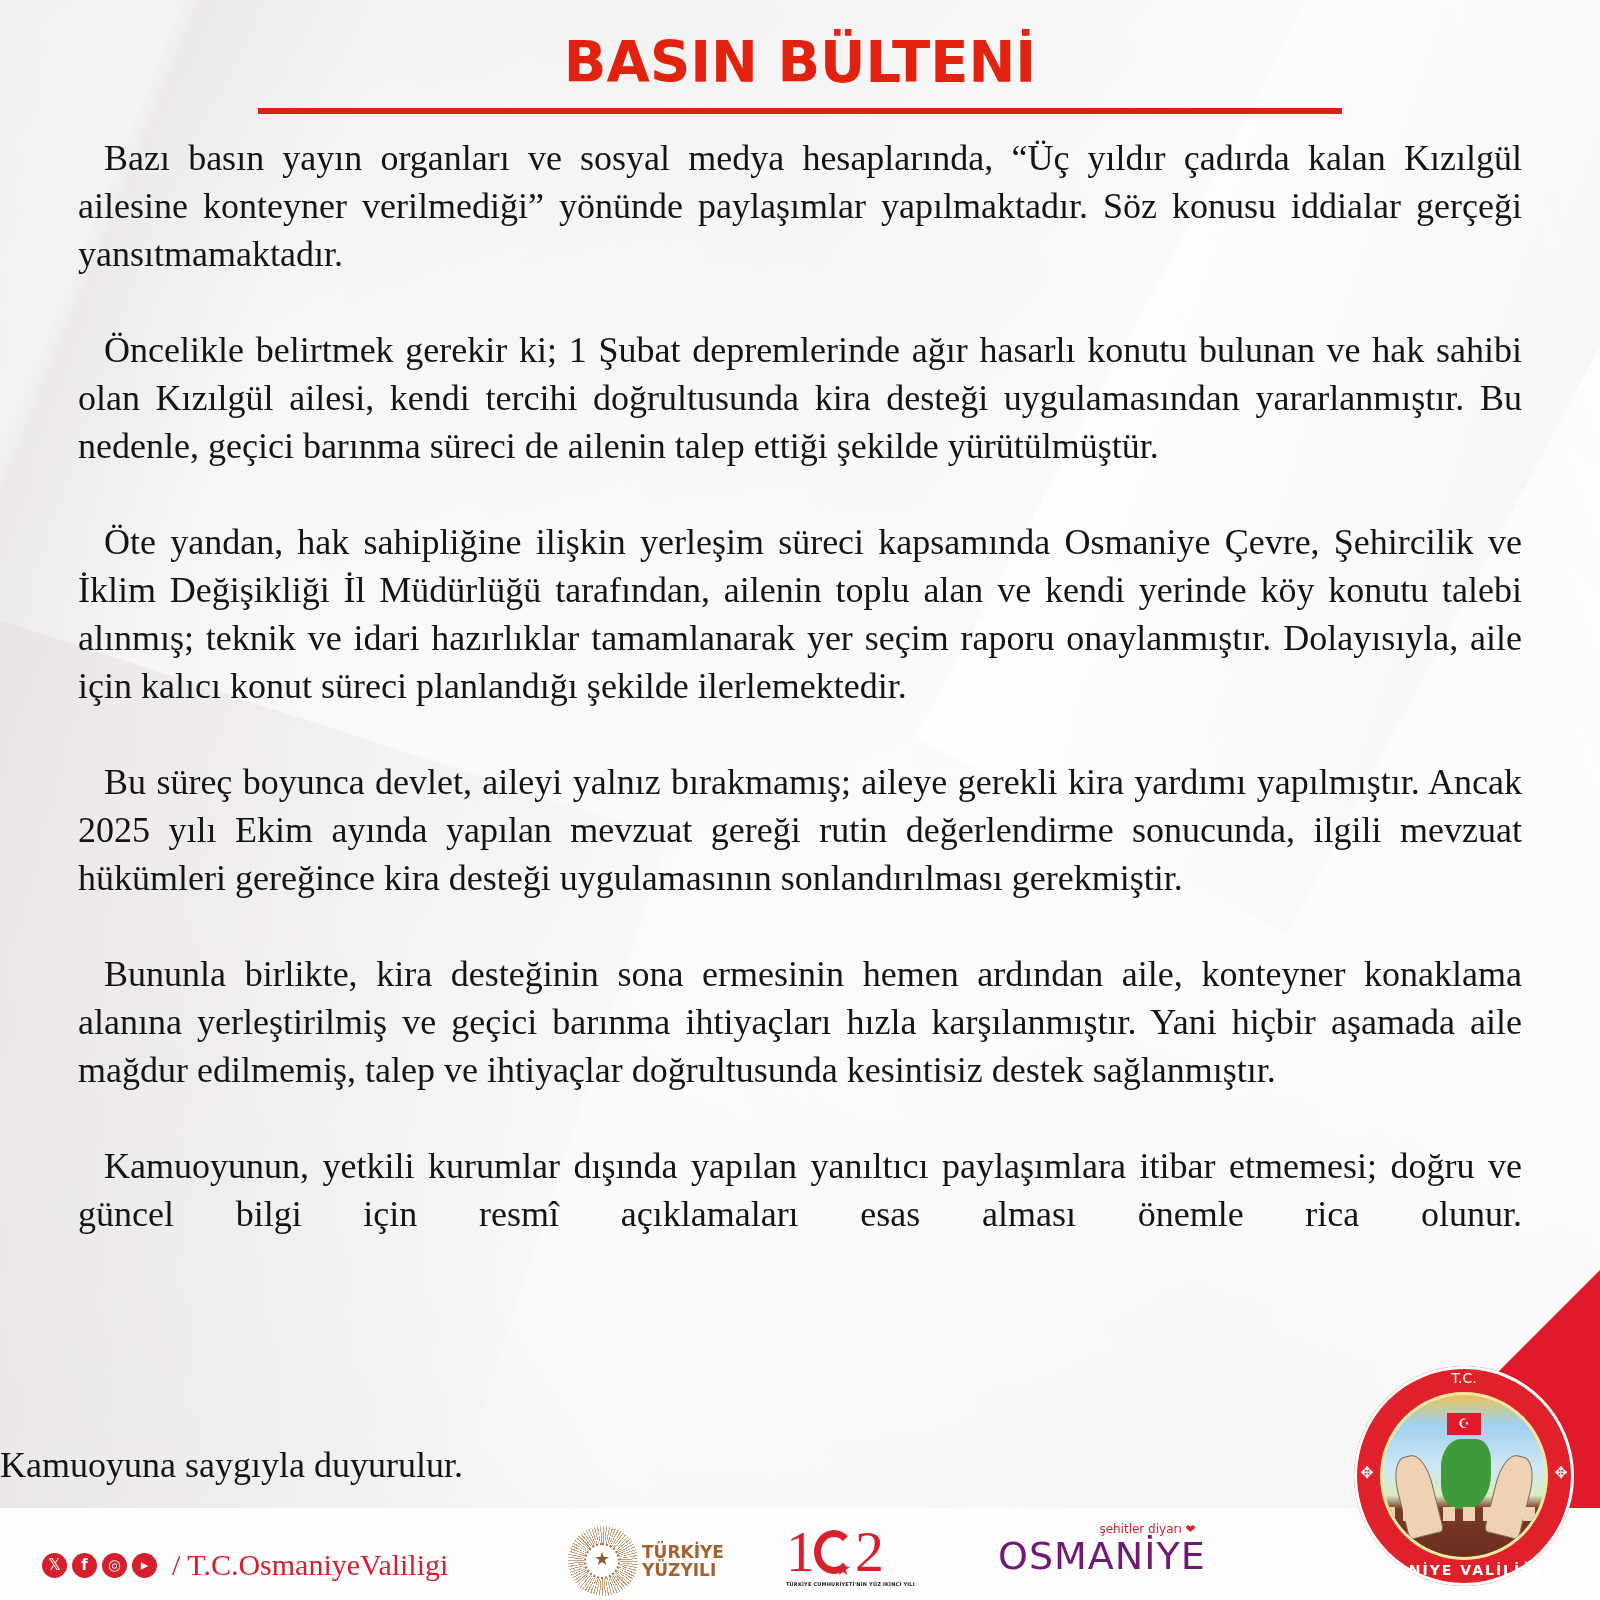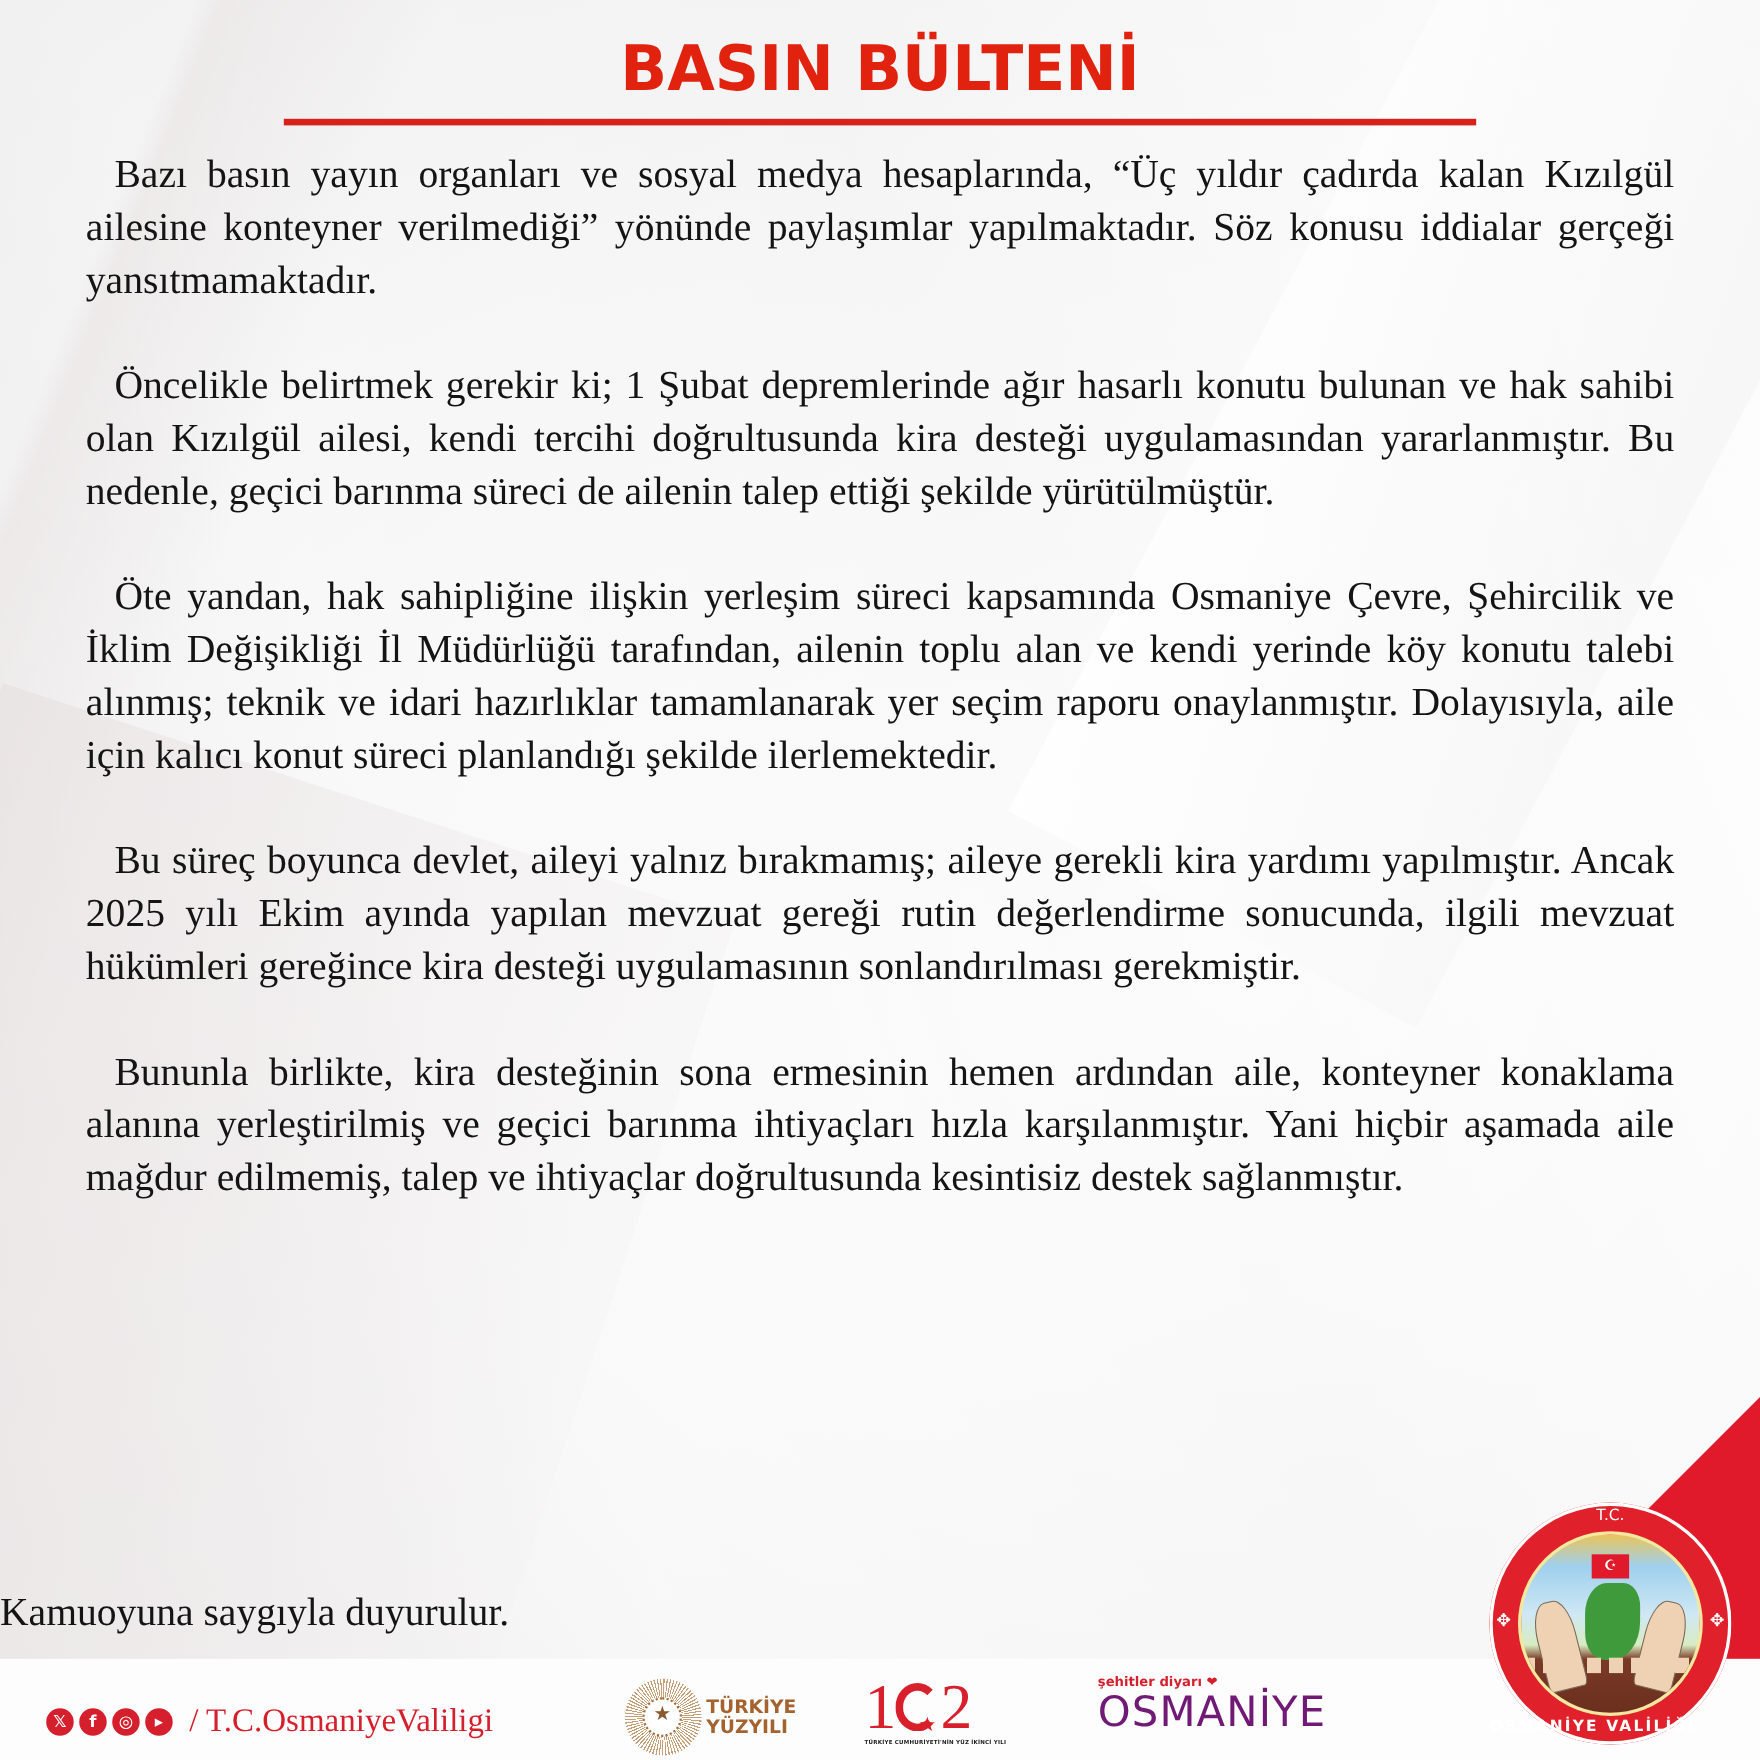--- a/index.html
+++ b/index.html
@@ -210,24 +210,23 @@
       position: absolute;
       left: 998px;
       top: 1522px;
       z-index: 3;
       text-align: center;
     }
     .osm-tag {
       font-family: "DejaVu Sans", sans-serif;
       font-size: 12px;
       color: #d51f2d;
-      text-align: left;
+      text-align: right;
       padding-right: 10px;
       line-height: 14px;
-      font-weight: bold;
     }
     .osm-name {
       font-family: "DejaVu Sans", sans-serif;
       font-size: 38px;
       line-height: 40px;
       color: #701a75;
       letter-spacing: 1px;
       text-align: right;
     }
     
@@ -336,20 +335,21 @@
 <div class="content">
   <div class="title">BASIN BÜLTENİ</div>
   <div class="title-rule"></div>
 
   <div class="body-text">
     <p class="para">Bazı basın yayın organları ve sosyal medya hesaplarında, “Üç yıldır çadırda kalan Kızılgül ailesine konteyner verilmediği” yönünde paylaşımlar yapılmaktadır. Söz konusu iddialar gerçeği yansıtmamaktadır.</p>
     <p class="para">Öncelikle belirtmek gerekir ki; 1 Şubat depremlerinde ağır hasarlı konutu bulunan ve hak sahibi olan Kızılgül ailesi, kendi tercihi doğrultusunda kira desteği uygulamasından yararlanmıştır. Bu nedenle, geçici barınma süreci de ailenin talep ettiği şekilde yürütülmüştür.</p>
     <p class="para">Öte yandan, hak sahipliğine ilişkin yerleşim süreci kapsamında Osmaniye Çevre, Şehircilik ve İklim Değişikliği İl Müdürlüğü tarafından, ailenin toplu alan ve kendi yerinde köy konutu talebi alınmış; teknik ve idari hazırlıklar tamamlanarak yer seçim raporu onaylanmıştır. Dolayısıyla, aile için kalıcı konut süreci planlandığı şekilde ilerlemektedir.</p>
     <p class="para">Bu süreç boyunca devlet, aileyi yalnız bırakmamış; aileye gerekli kira yardımı yapılmıştır. Ancak 2025 yılı Ekim ayında yapılan mevzuat gereği rutin değerlendirme sonucunda, ilgili mevzuat hükümleri gereğince kira desteği uygulamasının sonlandırılması gerekmiştir.</p>
     <p class="para">Bununla birlikte, kira desteğinin sona ermesinin hemen ardından aile, konteyner konaklama alanına yerleştirilmiş ve geçici barınma ihtiyaçları hızla karşılanmıştır. Yani hiçbir aşamada aile mağdur edilmemiş, talep ve ihtiyaçlar doğrultusunda kesintisiz destek sağlanmıştır.</p>
+    <p class="para last-justified">Kamuoyunun, yetkili kurumlar dışında yapılan yanıltıcı paylaşımlara itibar etmemesi; doğru ve güncel bilgi için resmî açıklamaları esas alması önemle rica olunur.</p>
   </div>
 
   <div class="closing">Kamuoyuna saygıyla duyurulur.</div>
 </div>
 
 <div class="footer"></div>
 
 <div class="social">
   <span class="soc-icon">𝕏</span>
   <span class="soc-icon">f</span>

